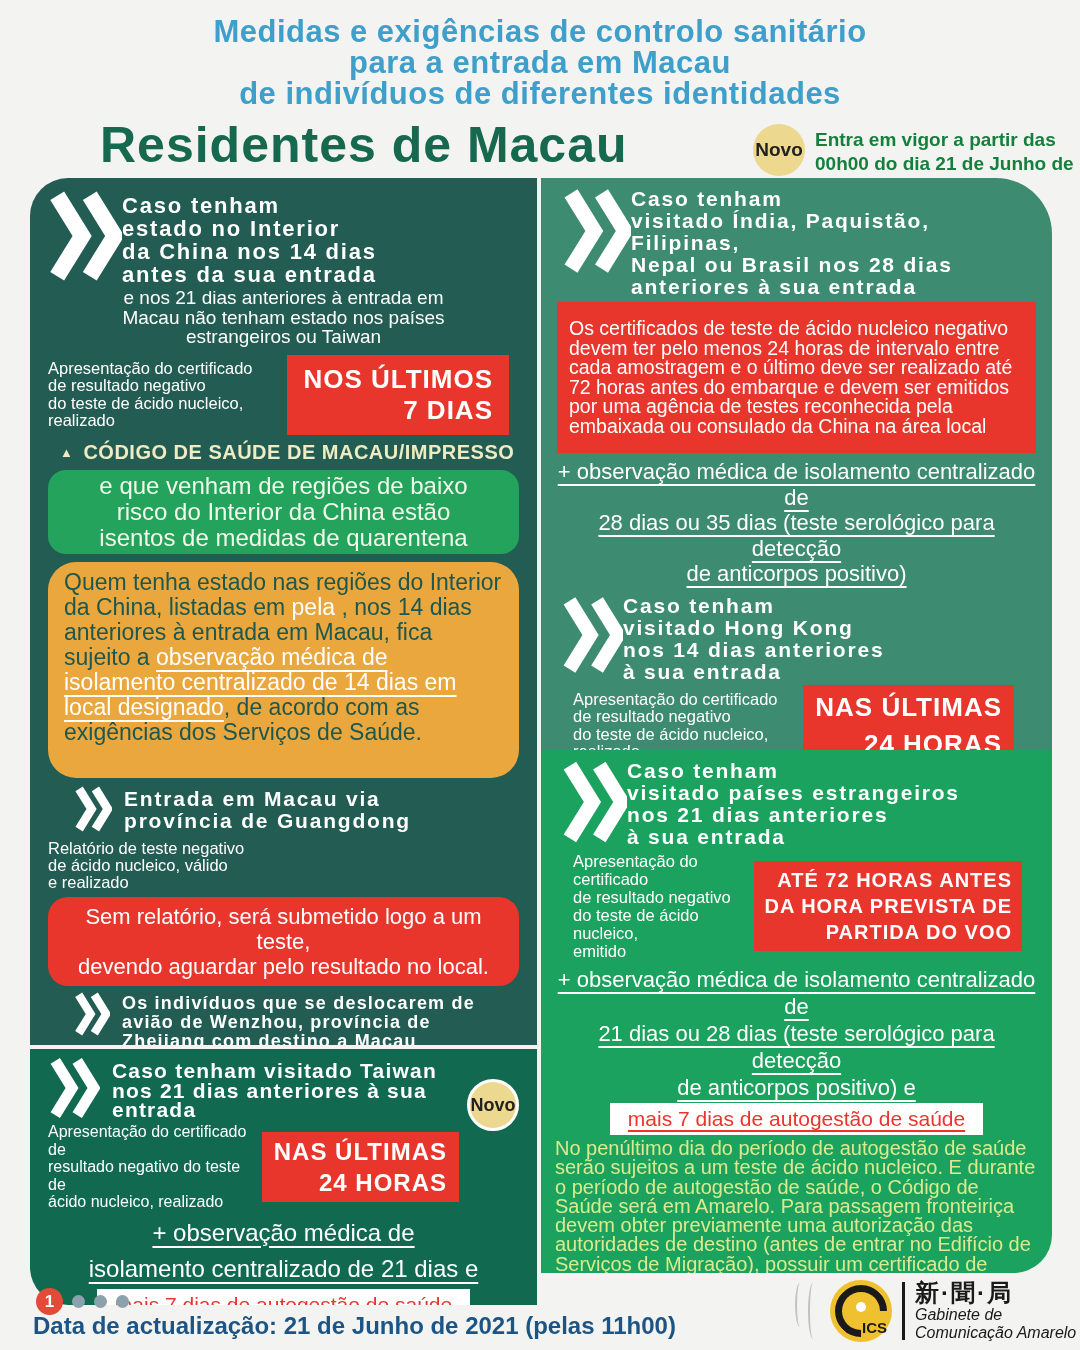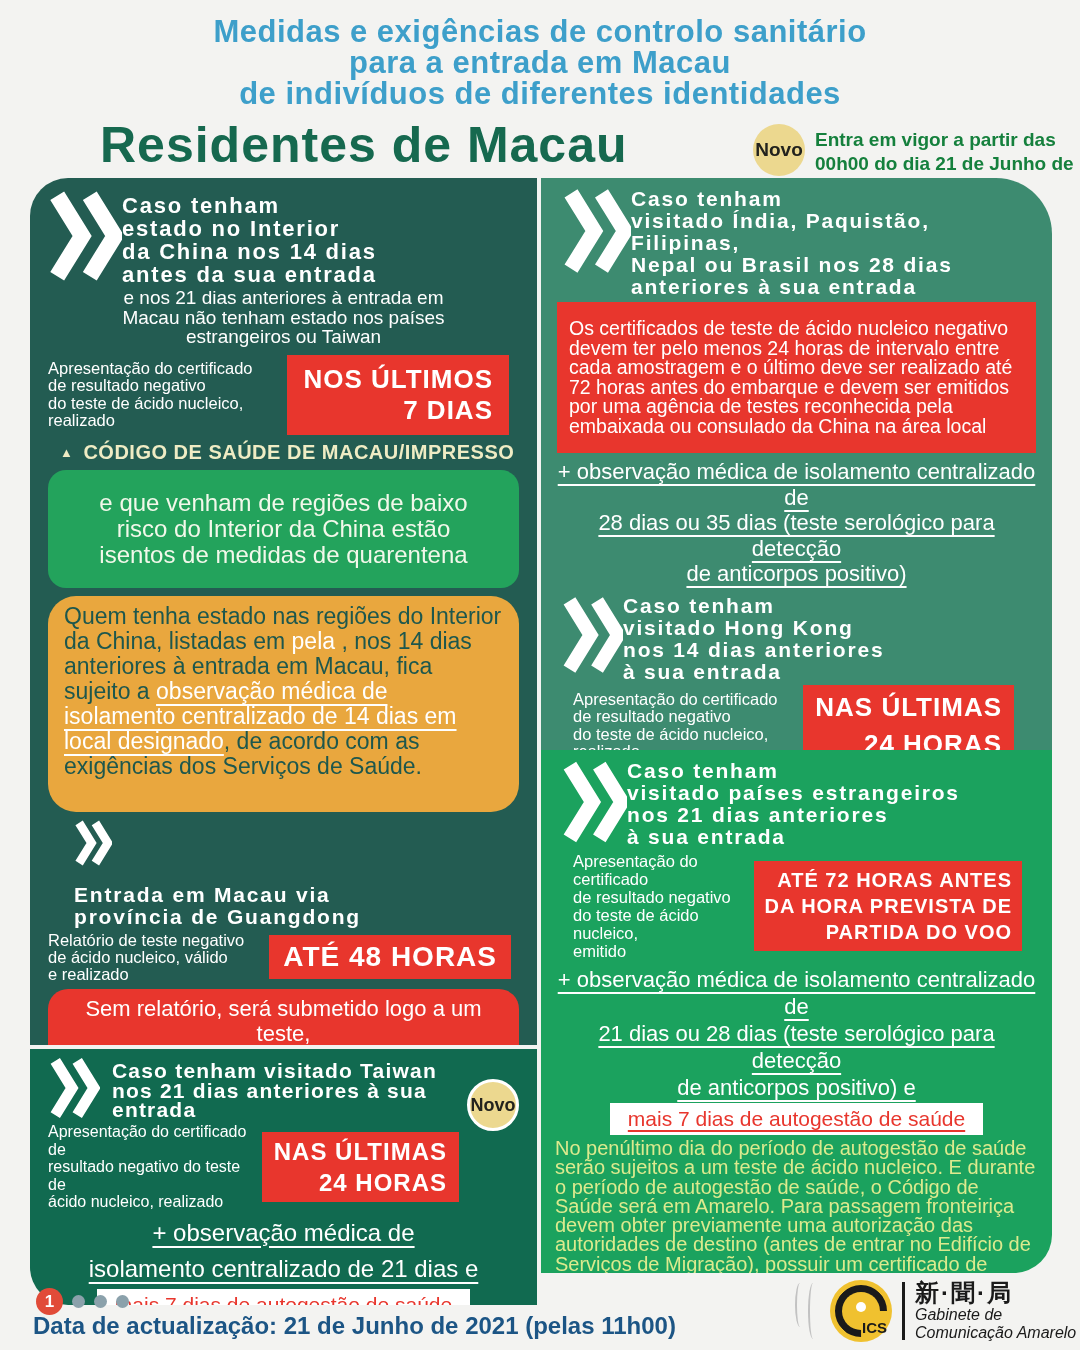--- a/index.html
+++ b/index.html
@@ -55,21 +55,21 @@
         padding:4px 18px;font-size:21px;text-decoration:underline;text-underline-offset:4px;}
 
   
   .l1-h{font-size:22px;line-height:23px;padding-top:4px;}
   .l1-para{font-size:19px;line-height:19.5px;margin-top:2px;}
   .cert{font-size:16.5px;line-height:17.5px;}
   .l1-badge{font-size:26px;line-height:31px;padding:9px 16px;margin-right:10px;}
   .code-note{margin-top:6px;color:var(--cream);font-weight:bold;font-size:20px;
              letter-spacing:.5px;display:flex;align-items:center;gap:10px;padding-left:12px;}
   .tri{font-size:13px;}
-  .greenbox{margin-top:6px;background:var(--greenbox);border-radius:18px;padding:20px 6px;
+  .greenbox{margin-top:6px;background:var(--greenbox);border-radius:18px;padding:3px 6px;
             min-height:84px;font-size:24px;line-height:26px;color:#f2f8ea;}
   .orangebox{margin-top:8px;background:var(--orange);border-radius:28px;padding:8px 16px;
              min-height:216px;font-size:23px;line-height:25px;color:#1d574d;}
   .orangebox .w{color:#fff;}
   .sec2-h{font-size:21px;line-height:22px;padding-top:2px;}
   .rep{font-size:16.5px;line-height:17.3px;}
   .badge-48{font-size:28px;line-height:30px;padding:7px 14px;margin-right:8px;}
   .rednote{margin-top:6px;background:var(--red);border-radius:20px;padding:7px 8px;
            font-size:22px;line-height:25px;}
   .sec3-h{font-size:18px;line-height:18.6px;letter-spacing:1.2px;padding-top:2px;}
@@ -157,35 +157,34 @@
     <div class="code-note">
       <span class="tri">▲</span>
       <span>CÓDIGO DE SAÚDE DE MACAU/IMPRESSO</span>
     </div>
     <div class="greenbox pre center">e que venham de regiões de baixo
 risco do Interior da China estão
 isentos de medidas de quarentena</div>
     <div class="orangebox">
       <span>Quem tenha estado nas regiões do Interior da China, listadas em </span><span class="w">pela</span><span> , nos 14 dias anteriores à entrada em Macau, fica sujeito a </span><span class="w ul">observação médica de isolamento centralizado de 14 dias em local designado</span><span>, de acordo com as exigências dos Serviços de Saúde.</span>
     </div>
-    <div class="c-head" style="margin-top:8px;gap:12px;padding-left:26px;flex-direction:column;">
+    <div class="c-head" style="margin-top:8px;gap:12px;padding-left:26px;">
       <span class="chev">
         <svg width="38" height="46" viewBox="0 0 74 96">
             <path d="M8 6 L34 48 L8 90" fill="none" stroke="#fff" stroke-width="18"></path>
             <path d="M42 6 L68 48 L42 90" fill="none" stroke="#fff" stroke-width="18"></path>
           </svg>
       </span>
       <div class="h1 sec2-h">Entrada em Macau via
 província de Guangdong</div>
     </div>
     <div class="row" style="margin-top:4px;">
       <div class="pre rep">Relatório de teste negativo
 de ácido nucleico, válido
 e realizado</div>
-      <div class="badge badge-48">ATÉ 48 HORAS</div>
     </div>
     <div class="rednote pre center">Sem relatório, será  submetido logo a um teste,
 devendo aguardar pelo resultado no local.</div>
     <div class="c-head" style="margin-top:6px;gap:12px;padding-left:26px;">
       <span class="chev">
         <svg width="36" height="44" viewBox="0 0 74 96">
             <path d="M8 6 L34 48 L8 90" fill="none" stroke="#fff" stroke-width="18"></path>
             <path d="M42 6 L68 48 L42 90" fill="none" stroke="#fff" stroke-width="18"></path>
           </svg>
       </span>

